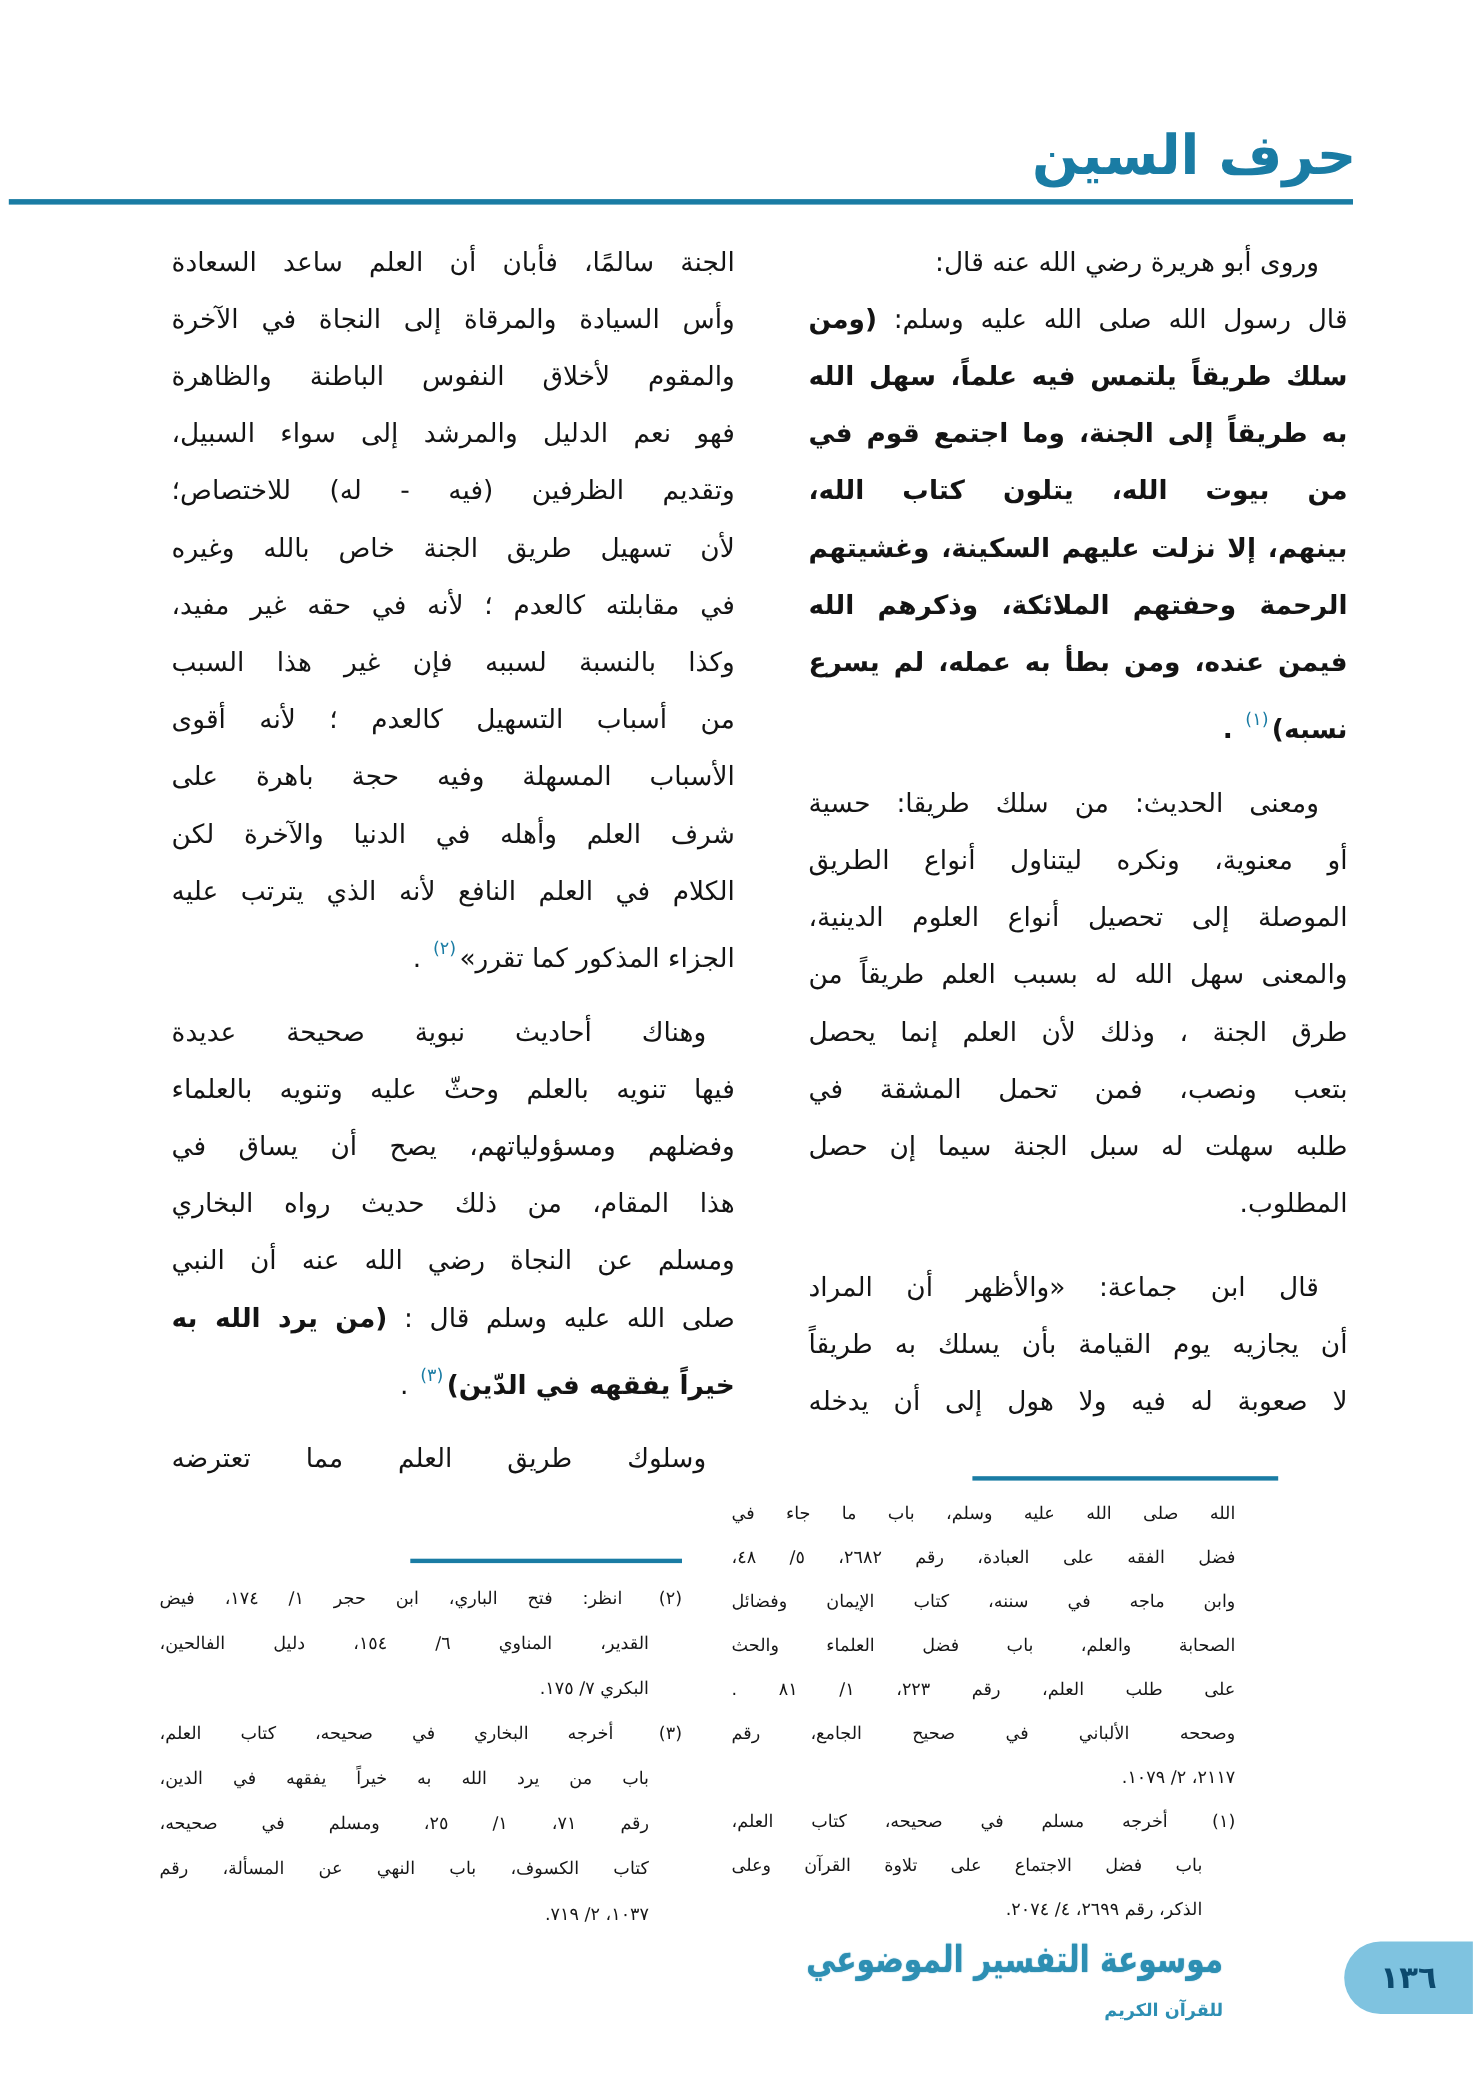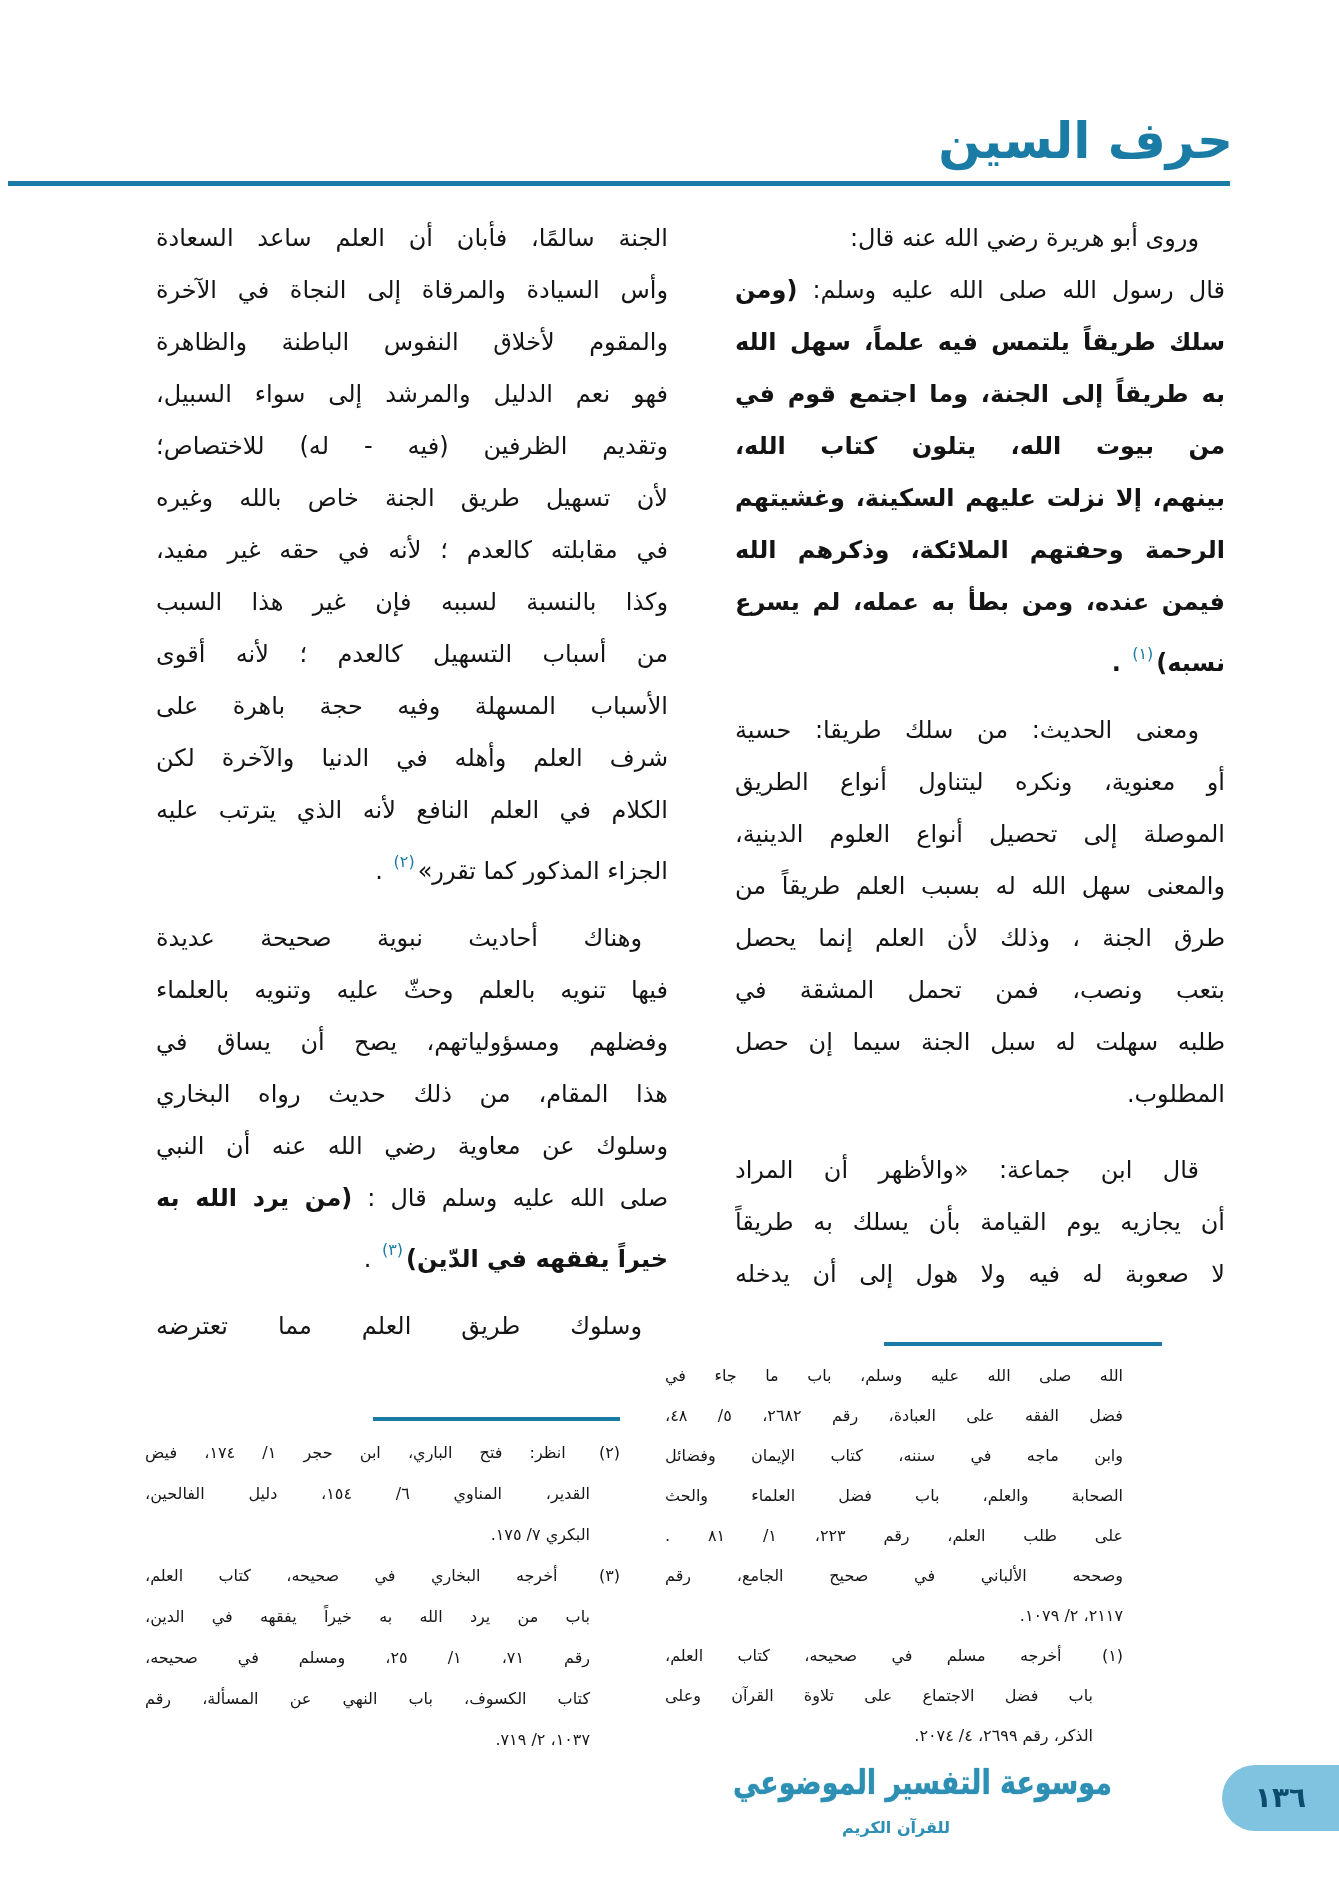--- a/index.html
+++ b/index.html
@@ -51,21 +51,21 @@
   #fn-right .fnline{height:40px;line-height:40px;}
   #fn-left .fnline{height:41px;line-height:41px;}
   .fnline.cont{padding-right:30px;}
   .fnline.flush{padding-right:0;}
   .fnline.endl{text-align-last:right;}
   .fnmark{margin-left:6px;}
 
   
   #publisher-logo{
     position:absolute;top:1763px;left:842px;width:270px;
-    text-align:left;direction:rtl;color:#2d8fb3;
+    text-align:right;direction:rtl;color:#2d8fb3;
   }
   #logo-title{
     font-size:27px;font-weight:700;white-space:nowrap;
     transform:scaleY(1.25);transform-origin:top center;
     text-shadow:0 0 1px #2d8fb3;
   }
   #logo-subtitle{
     font-size:16px;font-weight:700;margin-top:24px;white-space:nowrap;
   }
 
@@ -130,21 +130,21 @@
         <div class="line"><span>الأسباب المسهلة وفيه حجة باهرة على</span></div>
         <div class="line"><span>شرف العلم وأهله في الدنيا والآخرة لكن</span></div>
         <div class="line"><span>الكلام في العلم النافع لأنه الذي يترتب عليه</span></div>
         <div class="line end"><span>الجزاء المذكور كما تقرر»</span><span class="fnref">(٢)</span><span> .</span></div>
       </div>
       <div class="para">
         <div class="line indent"><span>وهناك أحاديث نبوية صحيحة عديدة</span></div>
         <div class="line"><span>فيها تنويه بالعلم وحثّ عليه وتنويه بالعلماء</span></div>
         <div class="line"><span>وفضلهم ومسؤولياتهم، يصح أن يساق في</span></div>
         <div class="line"><span>هذا المقام، من ذلك حديث رواه البخاري</span></div>
-        <div class="line"><span>وسلوك عن معاوية رضي الله عنه أن النبي</span></div>
+        <div class="line"><span>ومسلم عن النجاة رضي الله عنه أن النبي</span></div>
         <div class="line"><span>صلى الله عليه وسلم قال : </span><span class="bold">(من يرد الله به</span></div>
         <div class="line end"><span class="bold">خيراً يفقهه في الدّين)</span><span class="fnref">(٣)</span><span> .</span></div>
       </div>
       <div class="para">
         <div class="line indent"><span>وسلوك طريق العلم مما تعترضه</span></div>
       </div>
     </div>
 
   <div id="fn-rule-right" class="fn-rule"></div>
   <div id="fn-rule-left" class="fn-rule"></div>

